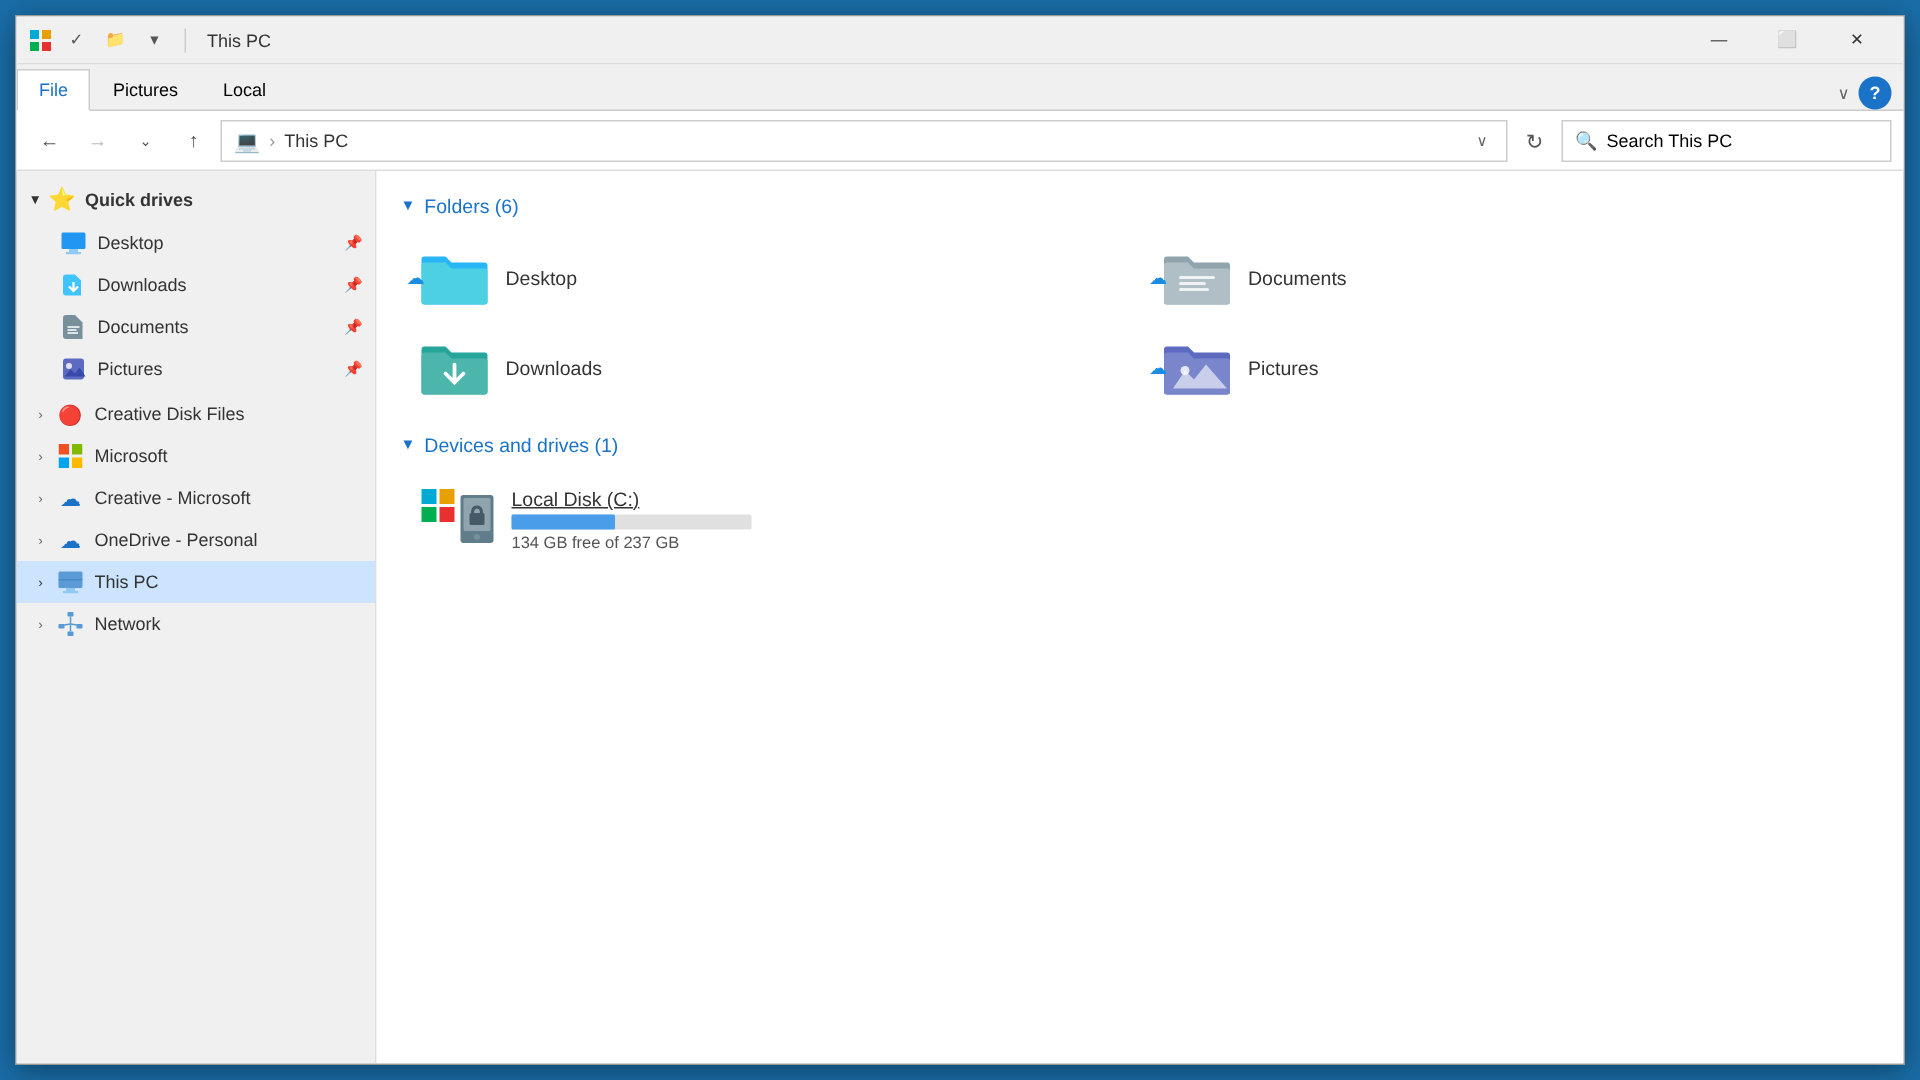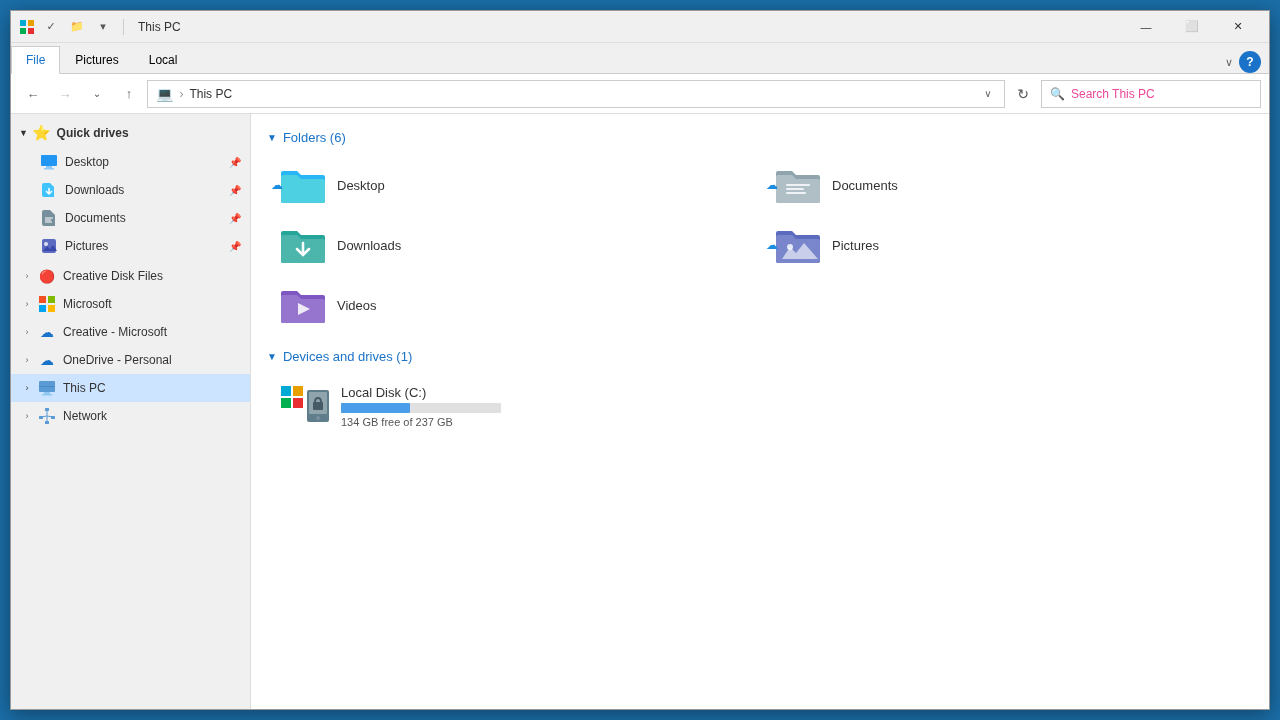--- a/index.html
+++ b/index.html
@@ -366,20 +366,21 @@
       justify-content: center;
     }
     .drive-info {
       display: flex;
       flex-direction: column;
       gap: 3px;
     }
     .drive-name {
       font-size: 13px;
       color: #333;
+      text-decoration: underline;
     }
     .drive-bar-container {
       width: 160px;
       height: 10px;
       background: #e0e0e0;
       border-radius: 1px;
     }
     .drive-bar-fill {
       height: 100%;
       background: #4a9de8;
@@ -448,21 +449,21 @@
       <span style="font-size:14px;">💻</span>
       <span style="color:#999; margin:0 2px;">›</span>
       <span style="font-size:12px; color:#333;">This PC</span>
       <span class="address-expand" style="margin-left:auto; color:#666; font-size:10px;">∨</span>
     </div>
 
     <button class="refresh-btn">↻</button>
 
     <div class="search-bar">
       <span style="color:#999;">🔍</span>
-      <span style="font-size:12px; color:#ec4899;">Search This PC</span>
+      <span style="font-size:12px; color:#000000;">Search This PC</span>
     </div>
   </div>
 
   <div class="main-layout">
 
     <div class="sidebar">
 
       <div class="sidebar-section">
         <div class="quick-access-header">
           <span style="font-size:9px;margin-right:4px;">▼</span>
@@ -634,30 +635,20 @@
             <svg width="48" height="40" viewBox="0 0 48 40">
               <path d="M2 8 Q2 6 4 6 L18 6 L22 10 L44 10 Q46 10 46 12 L46 36 Q46 38 44 38 L4 38 Q2 38 2 36 Z" fill="#5c6bc0"></path>
               <path d="M2 36 L2 12 Q2 10 4 10 L18 10 L22 14 L44 14 Q46 14 46 16 L46 36 Q46 38 44 38 L4 38 Q2 38 2 36 Z" fill="#7986cb"></path>
               <path d="M8 34 L16 22 L22 28 L30 18 L44 34 Z" fill="white" opacity="0.6"></path>
               <circle cx="16" cy="22" r="3" fill="white" opacity="0.8"></circle>
             </svg>
           </div>
           <span class="folder-name">Pictures</span>
         </div>
 
-        <div class="folder-item">
-          <div class="folder-icon">
-            <svg width="48" height="40" viewBox="0 0 48 40">
-              <path d="M2 8 Q2 6 4 6 L18 6 L22 10 L44 10 Q46 10 46 12 L46 36 Q46 38 44 38 L4 38 Q2 38 2 36 Z" fill="#7e57c2"></path>
-              <path d="M2 36 L2 12 Q2 10 4 10 L18 10 L22 14 L44 14 Q46 14 46 16 L46 36 Q46 38 44 38 L4 38 Q2 38 2 36 Z" fill="#9575cd"></path>
-              <polygon points="19,18 19,30 31,24" fill="white" opacity="0.85"></polygon>
-            </svg>
-          </div>
-          <span class="folder-name">Videos</span>
-        </div>
 
       </div>
 
       <div class="devices-section">
         <div class="section-header">
           <span class="section-toggle">▼</span>
           <span>Devices and drives (1)</span>
         </div>
 
         <div class="drive-item">

